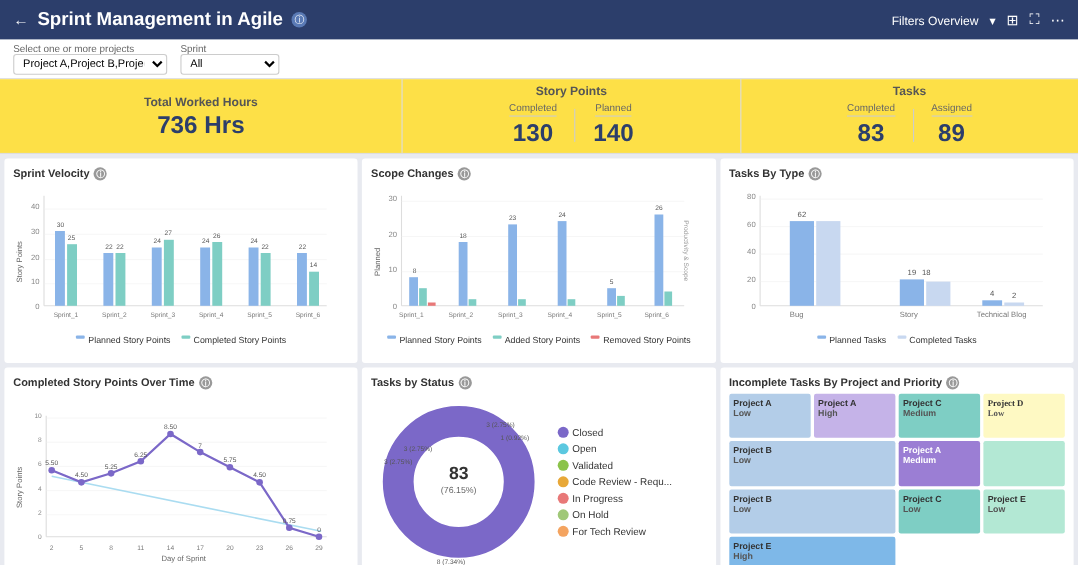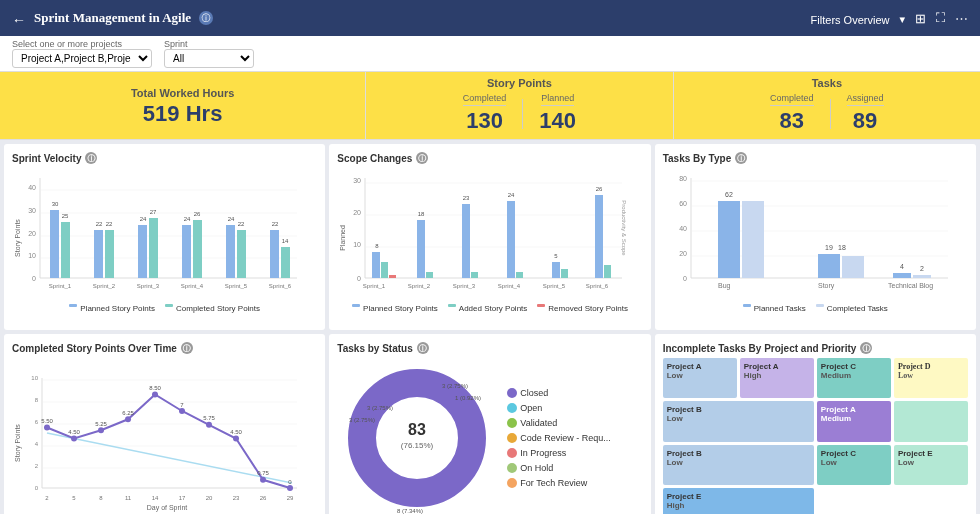--- a/index.html
+++ b/index.html
@@ -114,21 +114,21 @@
 
     
     svg { overflow: visible; }
   </style>
 </head>
 <body>
 
 <div class="header">
   <div class="header-left">
     <span style="cursor:pointer; font-size:14px;">←</span>
-    <span style="font-size:13px; font-weight:bold;font-family:Liberation Serif, serif;">Sprint Management in Agile</span>
+    <span style="font-size:17px; font-weight:bold;">Sprint Management in Agile</span>
     <span style="width:14px;height:14px;border-radius:50%;background:#5a7ab5;color:white;font-size:9px;display:inline-flex;align-items:center;justify-content:center;">ⓘ</span>
   </div>
   <div class="header-right">
     <span style="cursor:pointer; font-size:11px; display:flex;align-items:center;gap:3px;">Filters Overview</span>
     <span style="cursor:pointer;">▾</span>
     <span style="cursor:pointer; font-size:13px;">⊞</span>
     <span style="cursor:pointer; font-size:13px;">⛶</span>
     <span style="cursor:pointer; font-size:13px;">⋯</span>
   </div>
 </div>
@@ -145,21 +145,21 @@
     <select class="filter-select filter-select-sm">
       <option>All</option>
     </select>
   </div>
 </div>
 
 <div class="kpi-row">
 
   <div class="kpi-card" style="flex:1.2;">
     <div class="kpi-title">Total Worked Hours</div>
-    <div class="kpi-value" style="font-size:22px;">519 Hrs</div>
+    <div class="kpi-value" style="font-size:22px;">736 Hrs</div>
   </div>
 
   <div class="kpi-card" style="flex:1;">
     <div class="kpi-title">Story Points</div>
     <div class="kpi-split">
       <div class="kpi-split-item">
         <span class="kpi-split-label">Completed</span>
         <span class="kpi-split-value">130</span>
       </div>
       <div class="kpi-divider"></div>

